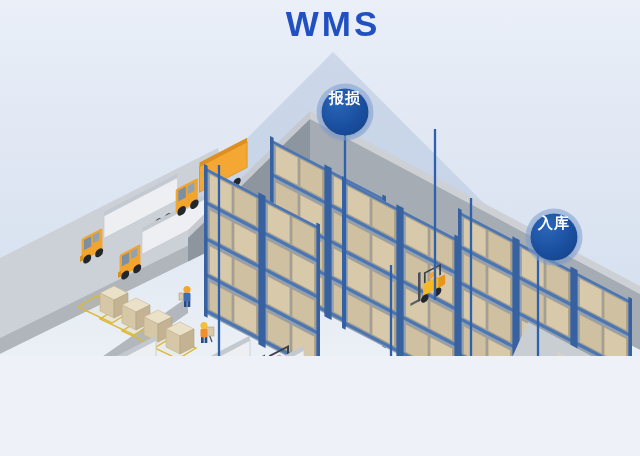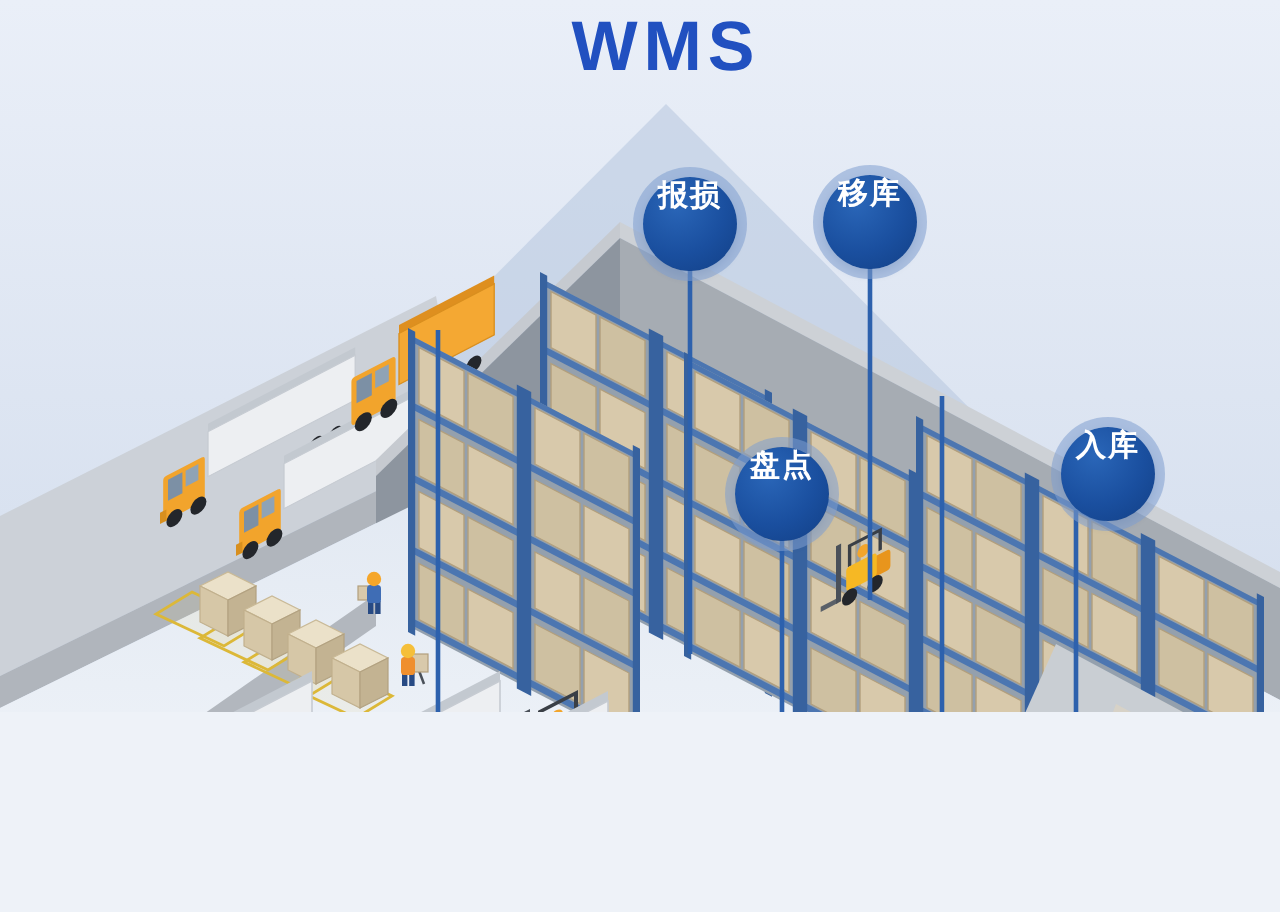--- a/index.html
+++ b/index.html
@@ -236,23 +236,17 @@
       <line x1="391" y1="265" x2="391" y2="416"></line>
       <line x1="538" y1="255" x2="538" y2="445"></line>
     </g>
   </svg>
 
   <h1 class="page-title">WMS</h1>
 
   <div class="callout" style="left:345px;top:112px">
     <span>报损</span>
   </div>
-  <div class="callout" style="left:435px;top:111px">
-    <span>移库</span>
-  </div>
-  <div class="callout" style="left:391px;top:247px">
-    <span>盘点</span>
-  </div>
   <div class="callout" style="left:554px;top:237px">
     <span>入库</span>
   </div>
 
 </div>
 
 </body></html>

